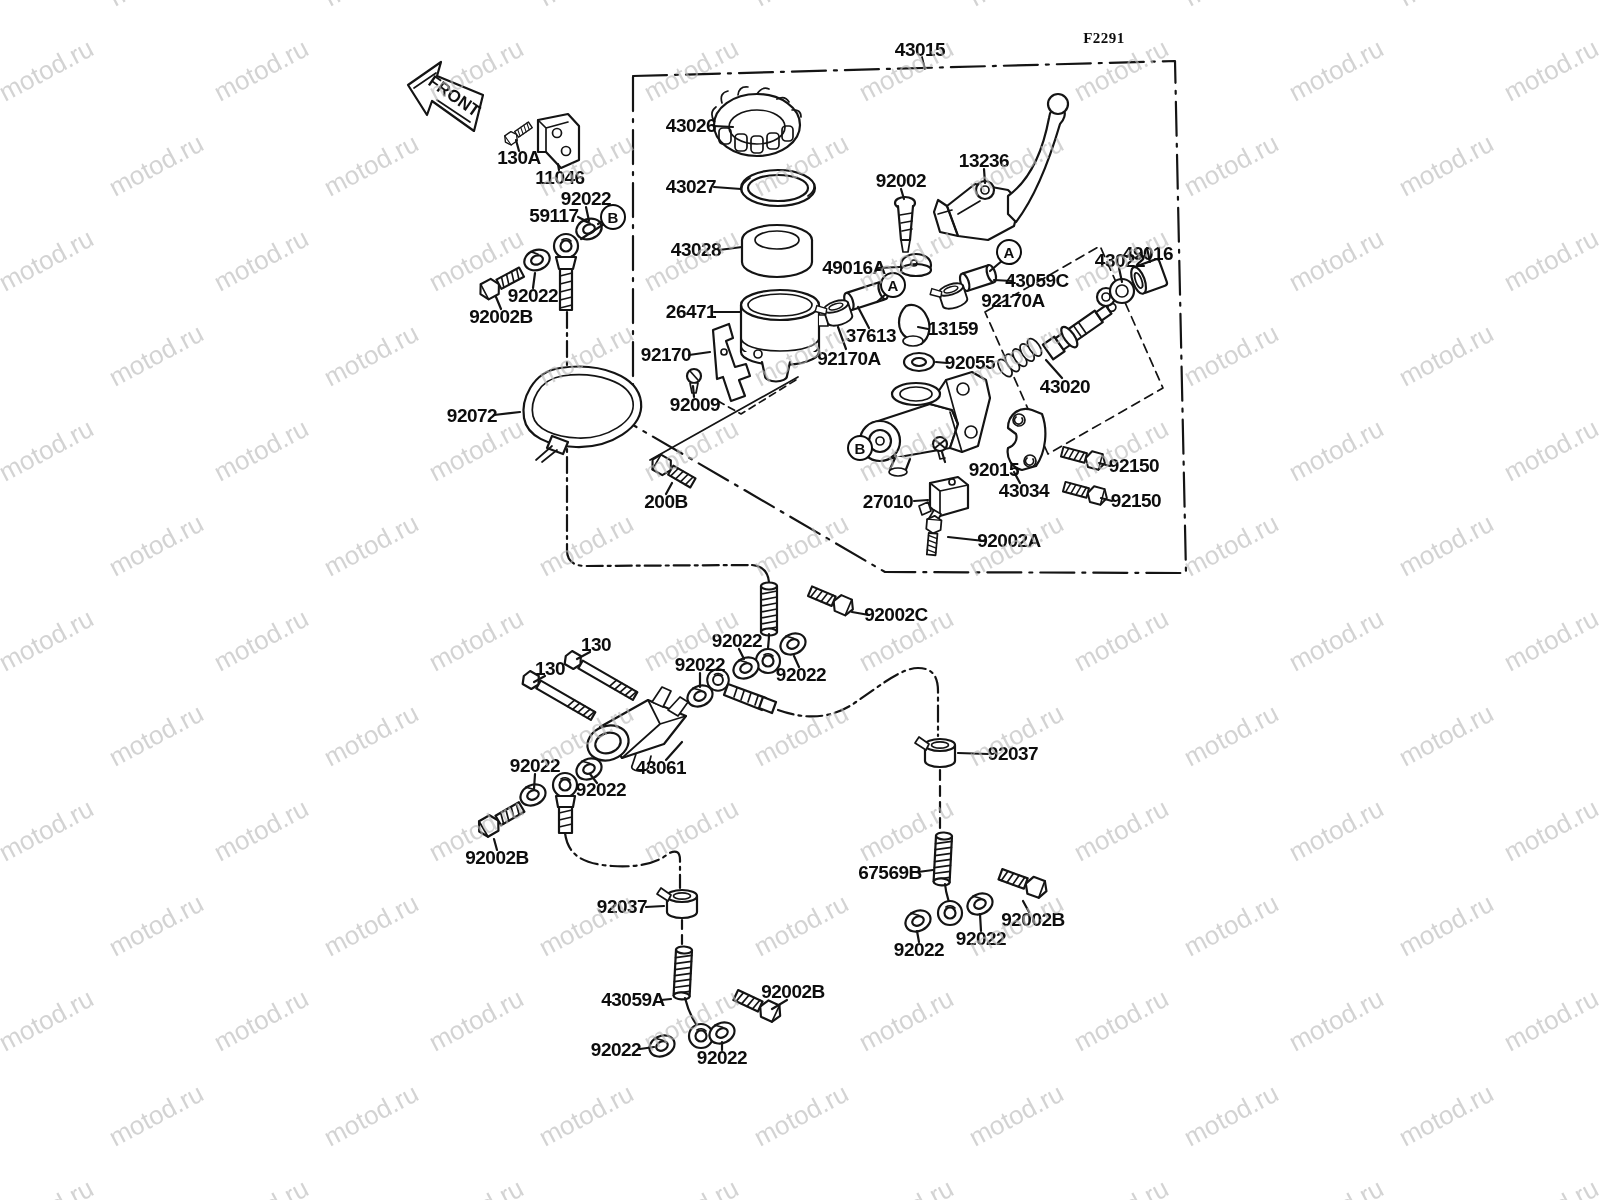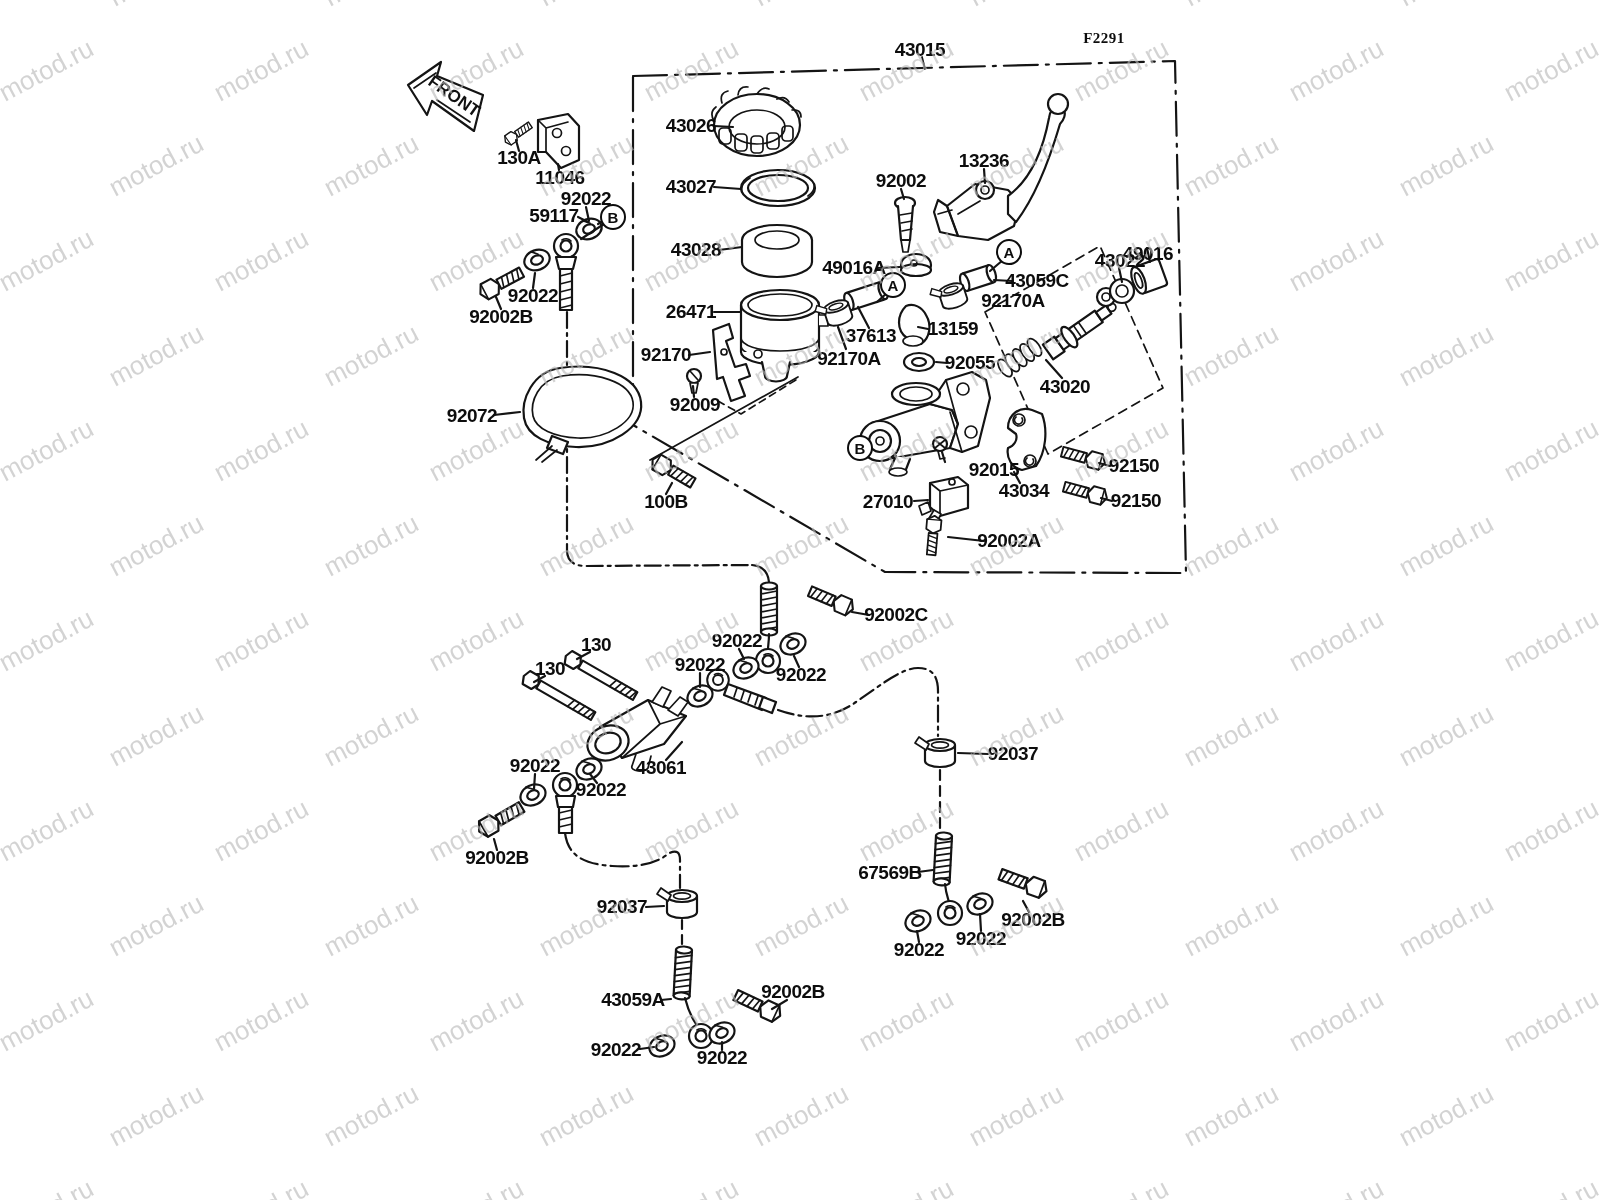--- a/index.html
+++ b/index.html
@@ -352,21 +352,21 @@
       <div class="plabel" style="left: 1013px; top: 301px;">92170A</div>
       <div class="plabel" style="left: 1120px; top: 261px;">43022</div>
       <div class="plabel" style="left: 1148px; top: 254px;">49016</div>
       <div class="plabel" style="left: 1065px; top: 387px;">43020</div>
       <div class="plabel" style="left: 949px; top: 470px; margin-left: 45px;">92015</div>
       <div class="plabel" style="left: 1024px; top: 491px;">43034</div>
       <div class="plabel" style="left: 888px; top: 502px;">27010</div>
       <div class="plabel" style="left: 1134px; top: 466px;">92150</div>
       <div class="plabel" style="left: 1136px; top: 501px;">92150</div>
       <div class="plabel" style="left: 1009px; top: 541px;">92002A</div>
-      <div class="plabel" style="left: 666px; top: 502px;">100B</div>
+      <div class="plabel" style="left: 666px; top: 502px;">200B</div>
       <div class="plabel" style="left: 896px; top: 615px;">92002C</div>
       <div class="plabel" style="left: 737px; top: 641px;">92022</div>
       <div class="plabel" style="left: 700px; top: 665px;">92022</div>
       <div class="plabel" style="left: 801px; top: 675px;">92022</div>
       <div class="plabel" style="left: 596px; top: 645px;">130</div>
       <div class="plabel" style="left: 550px; top: 669px;">130</div>
       <div class="plabel" style="left: 661px; top: 768px;">43061</div>
       <div class="plabel" style="left: 1013px; top: 754px;">92037</div>
       <div class="plabel" style="left: 535px; top: 766px;">92022</div>
       <div class="plabel" style="left: 601px; top: 790px;">92022</div>

